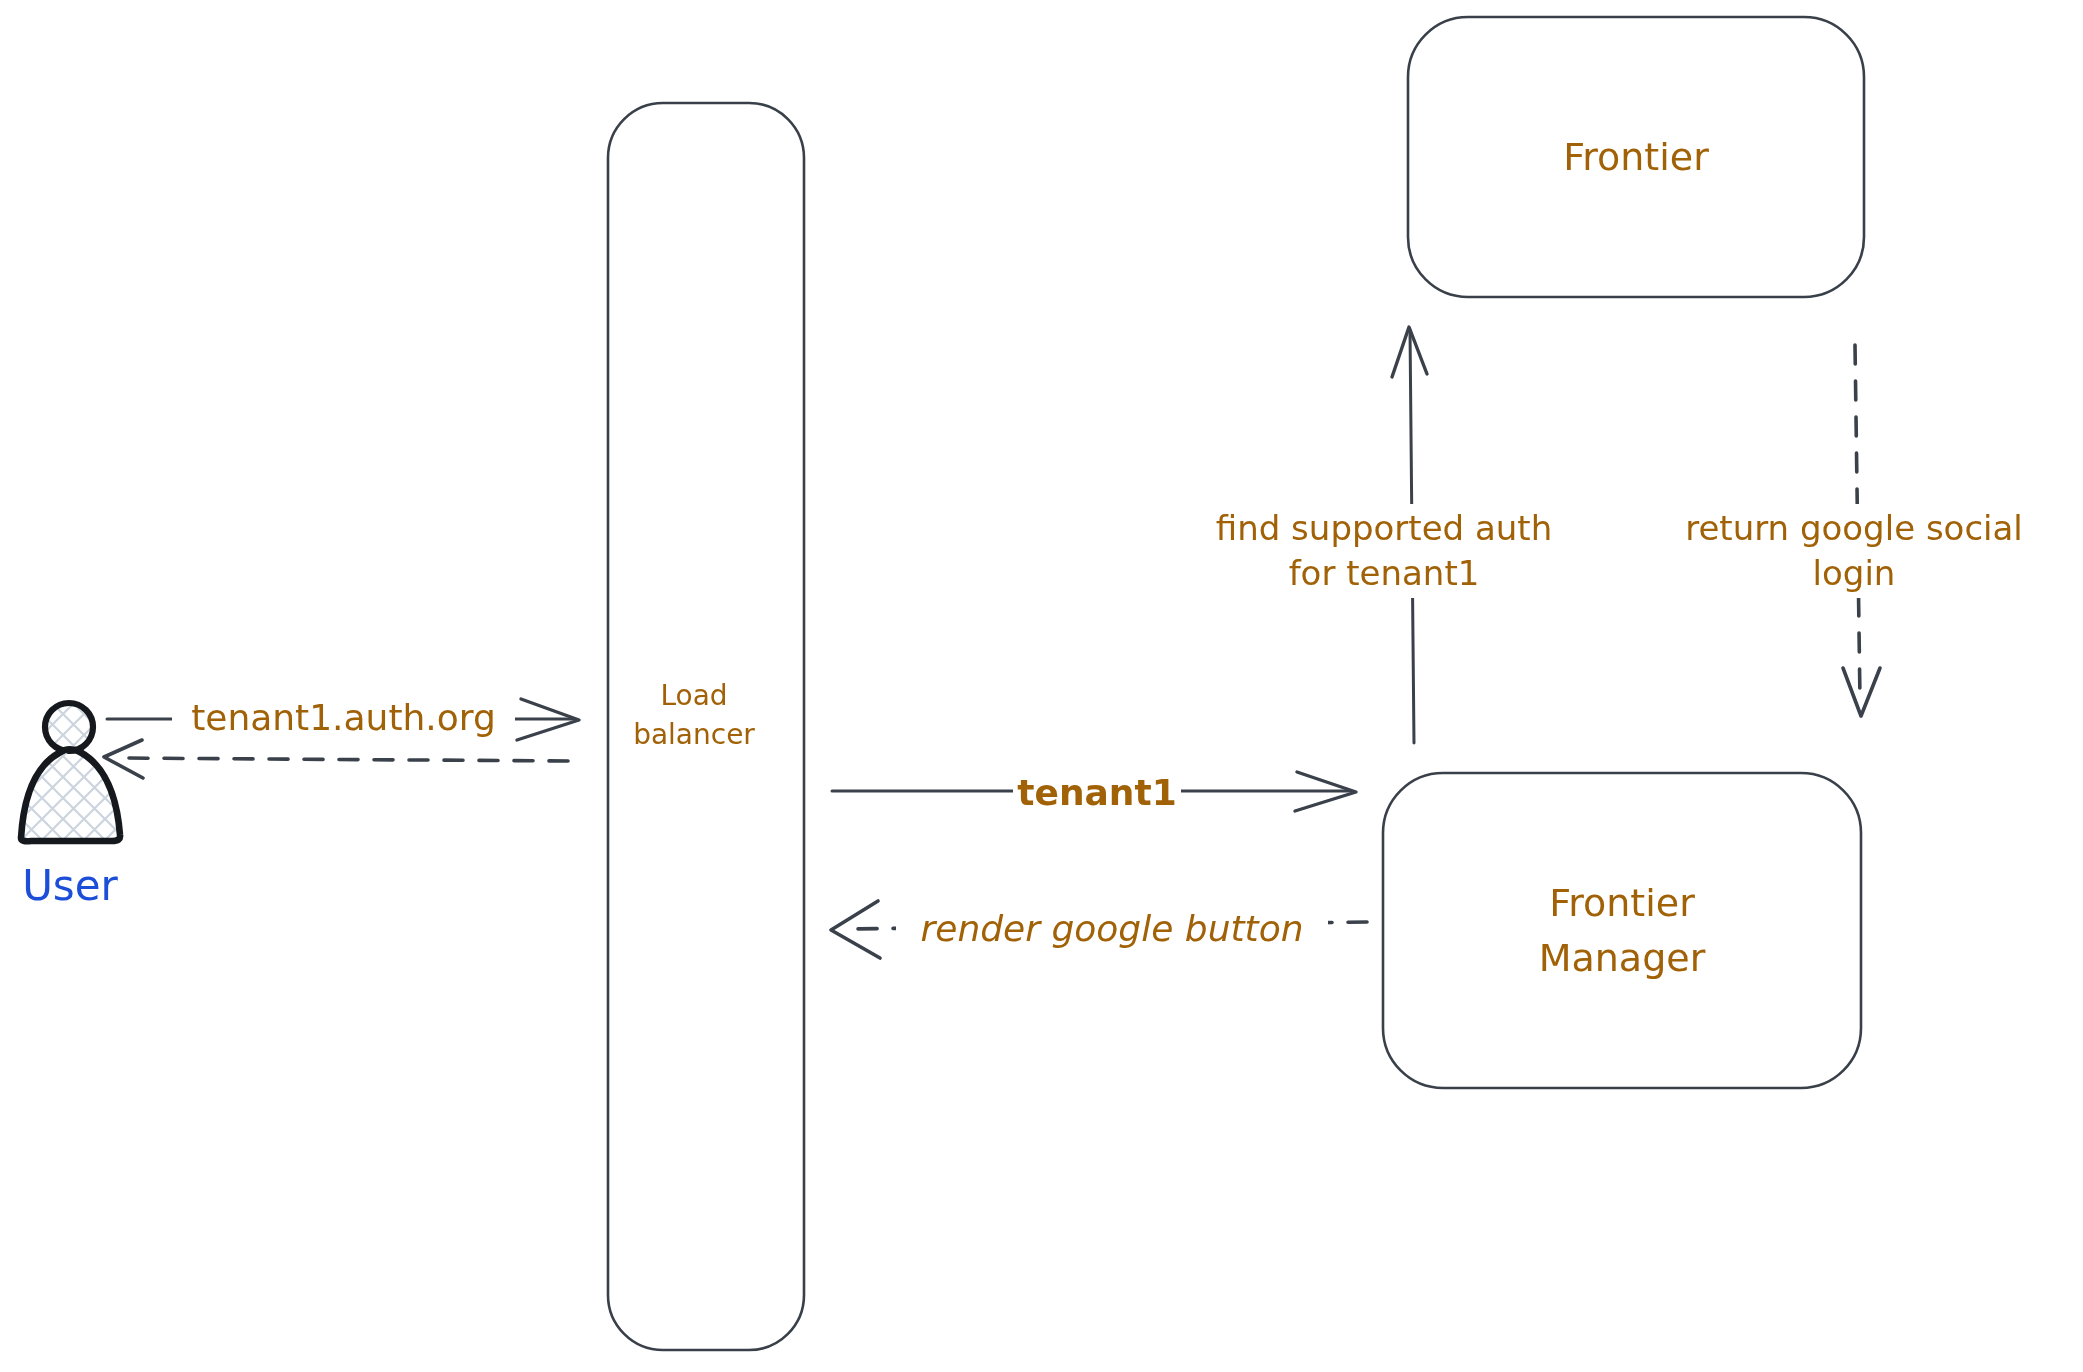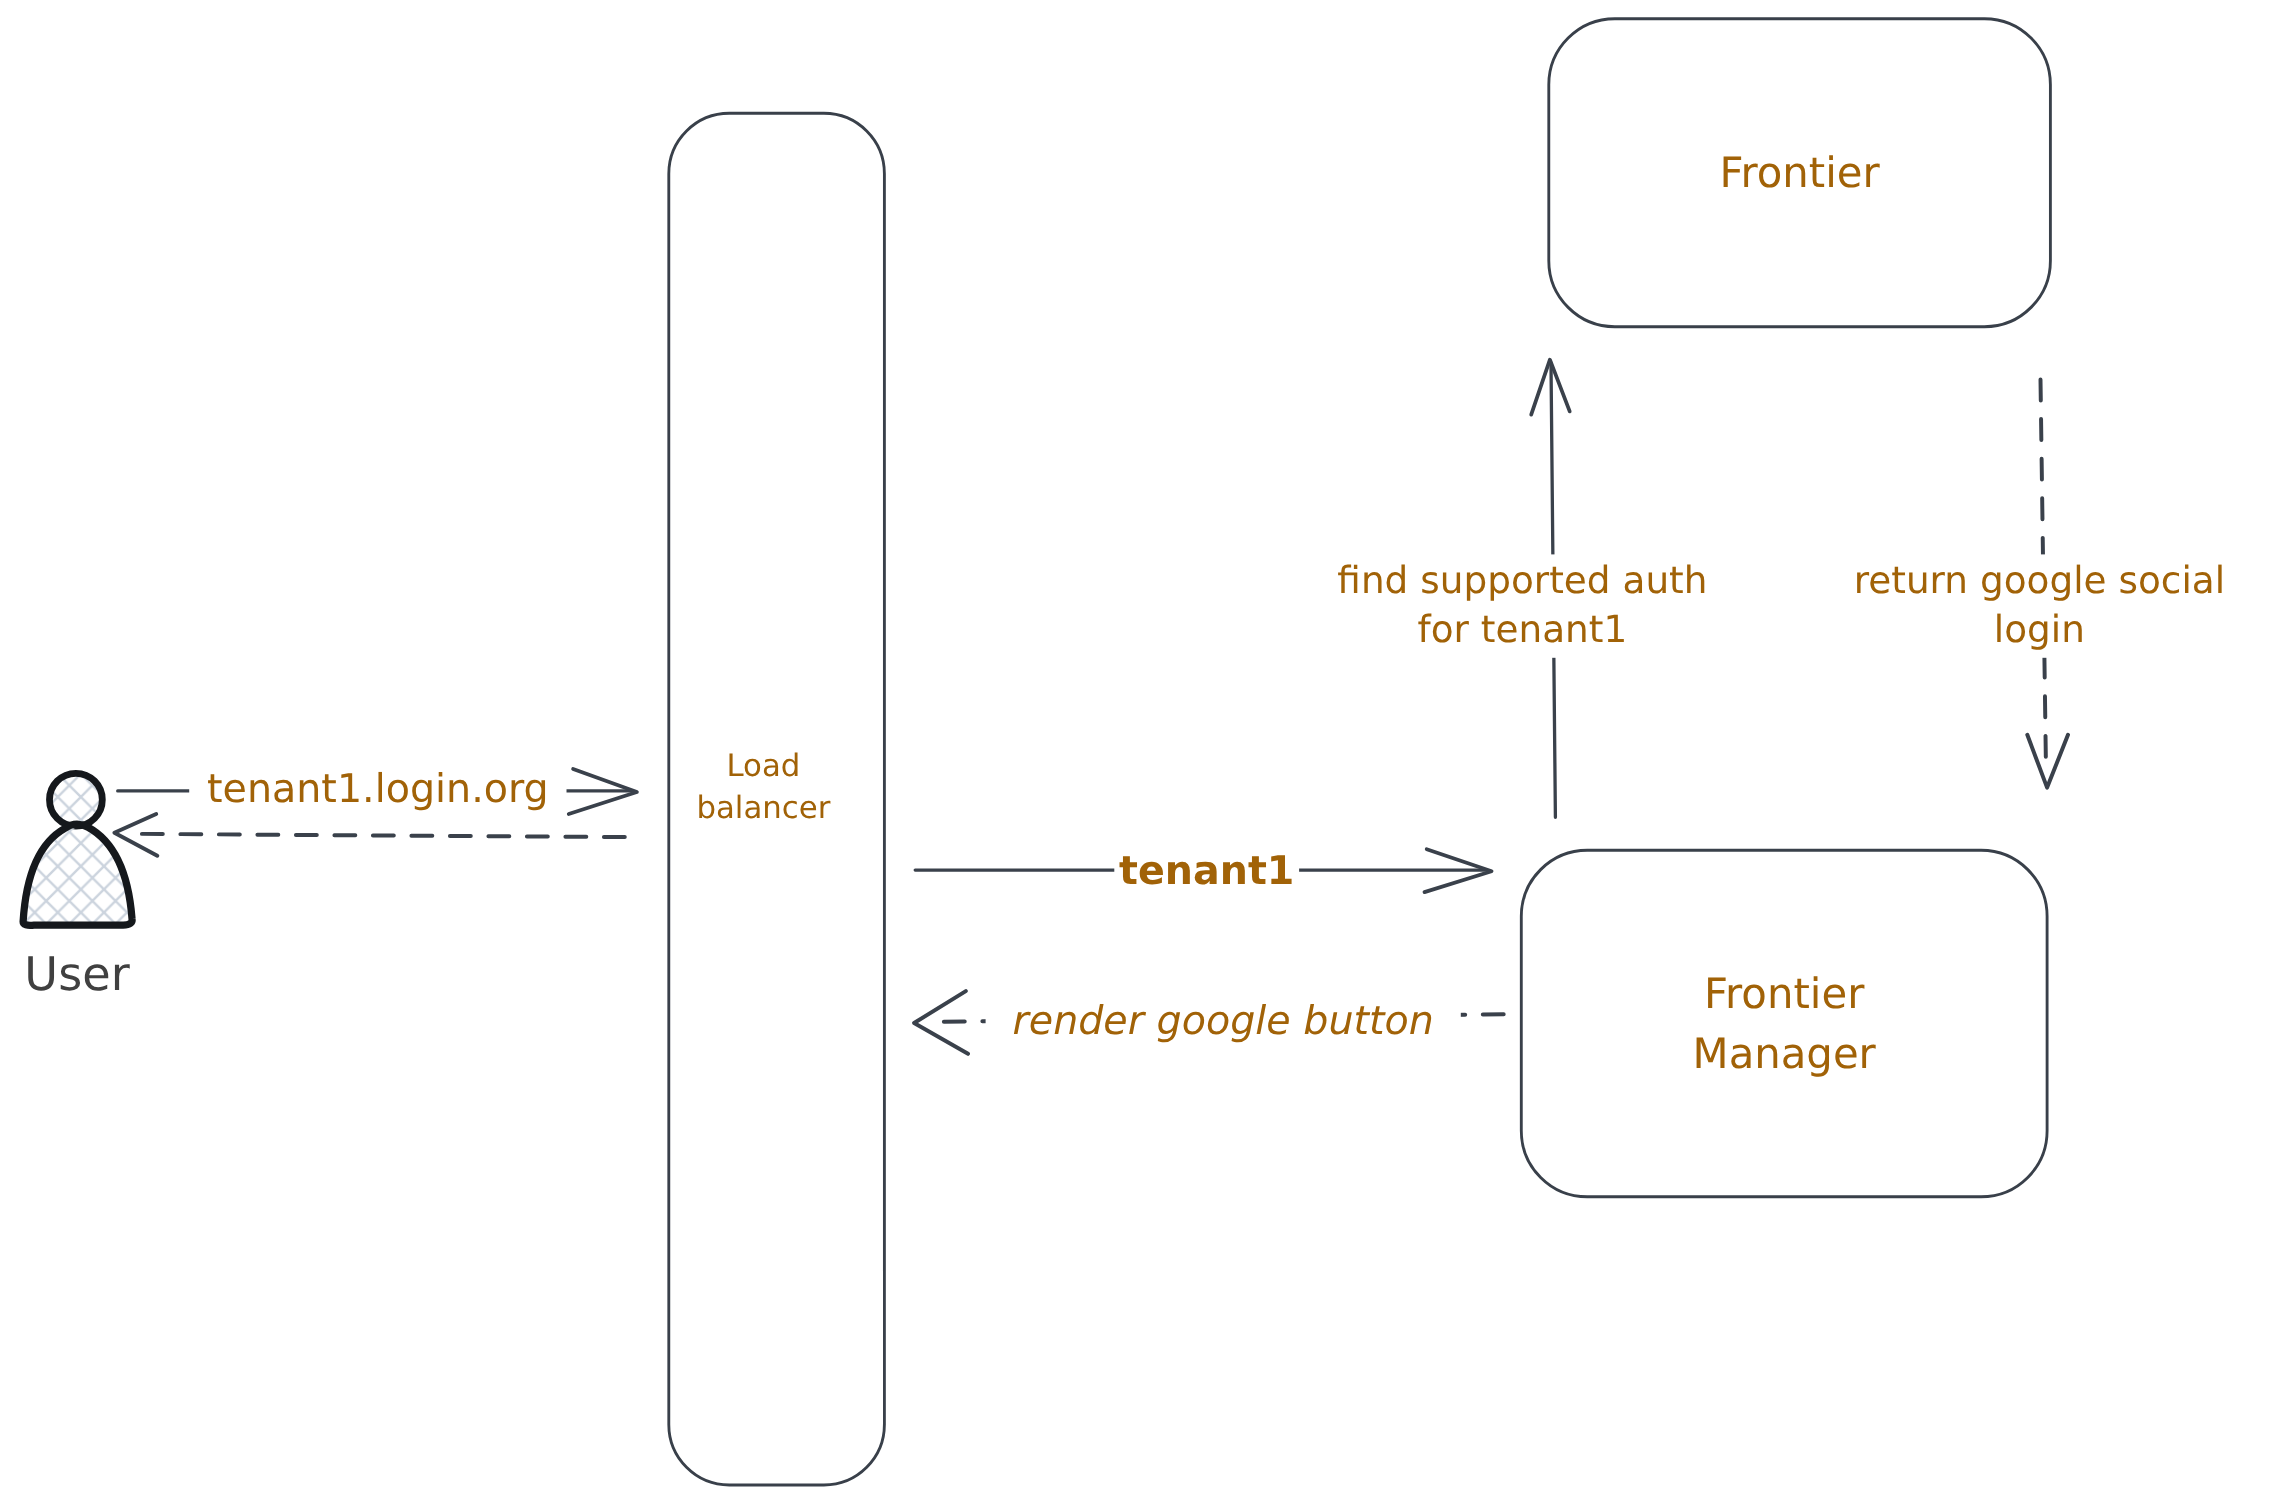--- a/index.html
+++ b/index.html
@@ -28,21 +28,21 @@
     line-height: 1.35;
     user-select: none;
   }
   .on-line {
     background: #ffffff;           
     padding: 2px 4px;
   }
   .node-lbl   { font-size: 38px; }
   .edge-lbl   { font-size: 36px; }
   .edge-lbl-sm{ font-size: 34px; line-height: 1.32; margin-top: 26px; }
-  .actor-lbl  { font-size: 42px; color: #404040; }
+  .actor-lbl  { font-size: 42px; color: #1d4ed8; }
 </style>
 </head>
 <body>
 
 <div id="canvas">
 
   <svg id="shapes" width="2083" height="1372" viewBox="0 0 2083 1372">
     <defs>
       <pattern id="hatch" width="21" height="21" patternUnits="userSpaceOnUse">
         <path d="M0 0 L21 21 M21 0 L0 21 M-3 18 L3 24 M18 -3 L24 3" stroke="#ccd4de" stroke-width="2.2" fill="none"></path>
@@ -97,21 +97,21 @@
   <div class="lbl actor-lbl" style="left:15px; top:858px; width:110px;">User</div>
 
   <div class="lbl node-lbl" style="left:608px; top:676px; width:172px; font-size:28px; line-height:1.4;">Load
 balancer</div>
 
   <div class="lbl node-lbl" style="left:1408px; top:132px; width:456px;">Frontier</div>
 
   <div class="lbl node-lbl" style="left:1383px; top:876px; width:478px; line-height:1.45;">Frontier
 Manager</div>
 
-  <div class="lbl edge-lbl on-line" style="left:172px; top:692px; width:335px;">tenant1.login.org</div>
+  <div class="lbl edge-lbl on-line" style="left:172px; top:692px; width:335px;">tenant1.auth.org</div>
 
   <div class="lbl edge-lbl on-line" style="left:1013px; top:767px; width:160px;font-weight:bold;">tenant1</div>
 
   <div class="lbl edge-lbl on-line" style="left:896px; top:903px; width:424px;font-style:italic;">render google button</div>
 
   <div class="lbl edge-lbl-sm on-line" style="left:1195px; top:478px; width:370px;">find supported auth
 for tenant1</div>
 
   <div class="lbl edge-lbl-sm on-line" style="left:1650px; top:478px; width:400px;">return google social
 login</div>

